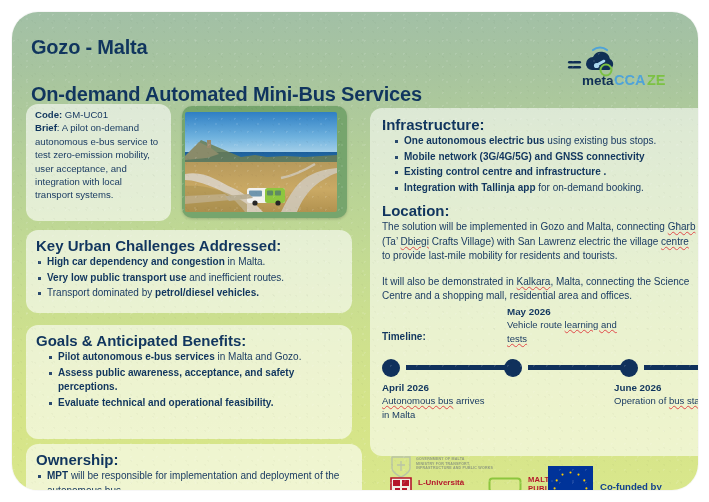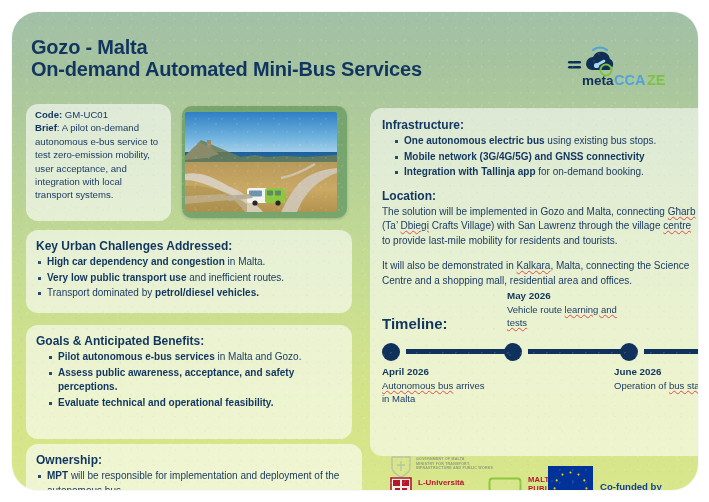--- a/index.html
+++ b/index.html
@@ -36,38 +36,38 @@
     opacity:.65;
   }
 
   
   .hdr{position:absolute;left:0;top:0;width:686px;height:76px;}
   .hdr-title{
     position:absolute;left:19px;top:24px;width:430px;
     color:#10355e;font-weight:bold;font-size:20px;line-height:22px;
     letter-spacing:-0.2px;
   }
-  .hdr-title .l2{display:block;}
+  .hdr-title .l2{display:block;margin-top:25px;}
 
   
   .logo{position:absolute;left:550px;top:28px;width:120px;height:48px;}
   .logo svg{display:block;}
 
   
   .panel{
     position:absolute;
     background:rgba(255,255,255,0.60);
     border-radius:12px;
   }
   .panel.rt{background:rgba(255,255,255,0.58);}
 
   .h{color:#10355e;font-weight:bold;}
 
   .sec-title{
-    color:#10355e;font-weight:bold;font-size:12px;line-height:14px;
+    color:#10355e;font-weight:bold;font-size:15px;line-height:14px;
     margin:0 0 2px 0;
   }
   ul.bl{list-style:none;margin:0;padding:0;}
   ul.bl li{
     position:relative;padding-left:11px;
     color:#1b3c63;font-size:10px;line-height:14.5px;margin-bottom:1px;
   }
   ul.bl li::before{
     content:"";position:absolute;left:2px;top:6px;
     width:3px;height:3px;background:#2b4a6f;
@@ -111,21 +111,21 @@
 
   
   #p-right{left:358px;top:96px;width:340px;height:348px;padding:10px 12px;box-sizing:border-box;}
 
   .block{margin-bottom:9px;}
 
   
   .tl{position:relative;height:112px;margin-top:4px;}
   .tl-label{
     position:absolute;left:0;top:18px;
-    color:#10355e;font-weight:bold;font-size:15px;
+    color:#10355e;font-weight:bold;font-size:10px;
   }
   .tl-axis{position:absolute;left:0;top:46px;width:316px;height:18px;}
   .dot{position:absolute;top:0;width:18px;height:18px;border-radius:50%;background:#10315c;}
   .bar{position:absolute;top:6px;height:5px;background:#10315c;}
   .tl-txt{position:absolute;font-size:9.5px;line-height:13.5px;color:#1b3c63;}
   .tl-txt b{color:#10355e;display:block;font-size:9.8px;}
 
   
   .footer{position:absolute;left:358px;top:444px;width:340px;height:46px;}
   .gov{position:absolute;left:18px;top:0px;width:120px;height:22px;}
@@ -275,29 +275,32 @@
       <div class="block">
         <div class="sec-title">Infrastructure:</div>
         <ul class="bl ind">
           <li>
             <b class="h">One autonomous electric bus</b><span> using existing bus stops.</span>
           </li>
           <li>
             <b class="h">Mobile network (3G/4G/5G) and GNSS connectivity</b>
           </li>
           <li>
+            <b class="h">Existing control centre and infrastructure .</b>
+          </li>
+          <li>
             <b class="h">Integration with Tallinja app</b><span> for on-demand booking.</span>
           </li>
         </ul>
       </div>
 
       <div class="block">
         <div class="sec-title">Location:</div>
         <p class="ptext">
-          <span>The solution will be implemented in Gozo and Malta, connecting </span><span class="sq">Għarb</span><span> (Ta’ </span><span class="sq">Dbiegi</span><span> Crafts Village) with San Lawrenz through the village </span><span class="sq">centre</span><span> to provide last-mile mobility for residents and tourists.</span>
+          <span>The solution will be implemented in Gozo and Malta, connecting </span><span class="sq">Għarb</span><span> (Ta’ </span><span class="sq">Dbiegi</span><span> Crafts Village) with San Lawrenz electric the village </span><span class="sq">centre</span><span> to provide last-mile mobility for residents and tourists.</span>
         </p>
         <p class="ptext" style="margin-top:11px;">
           <span>It will also be demonstrated in </span><span class="sq">Kalkara</span><span>, Malta, connecting the Science Centre and a shopping mall, residential area and offices.</span>
         </p>
       </div>
 
       <div class="tl">
         <div class="tl-label">Timeline:</div>
 
         <div class="tl-txt" style="left:125px;top:-8px;width:110px;">

